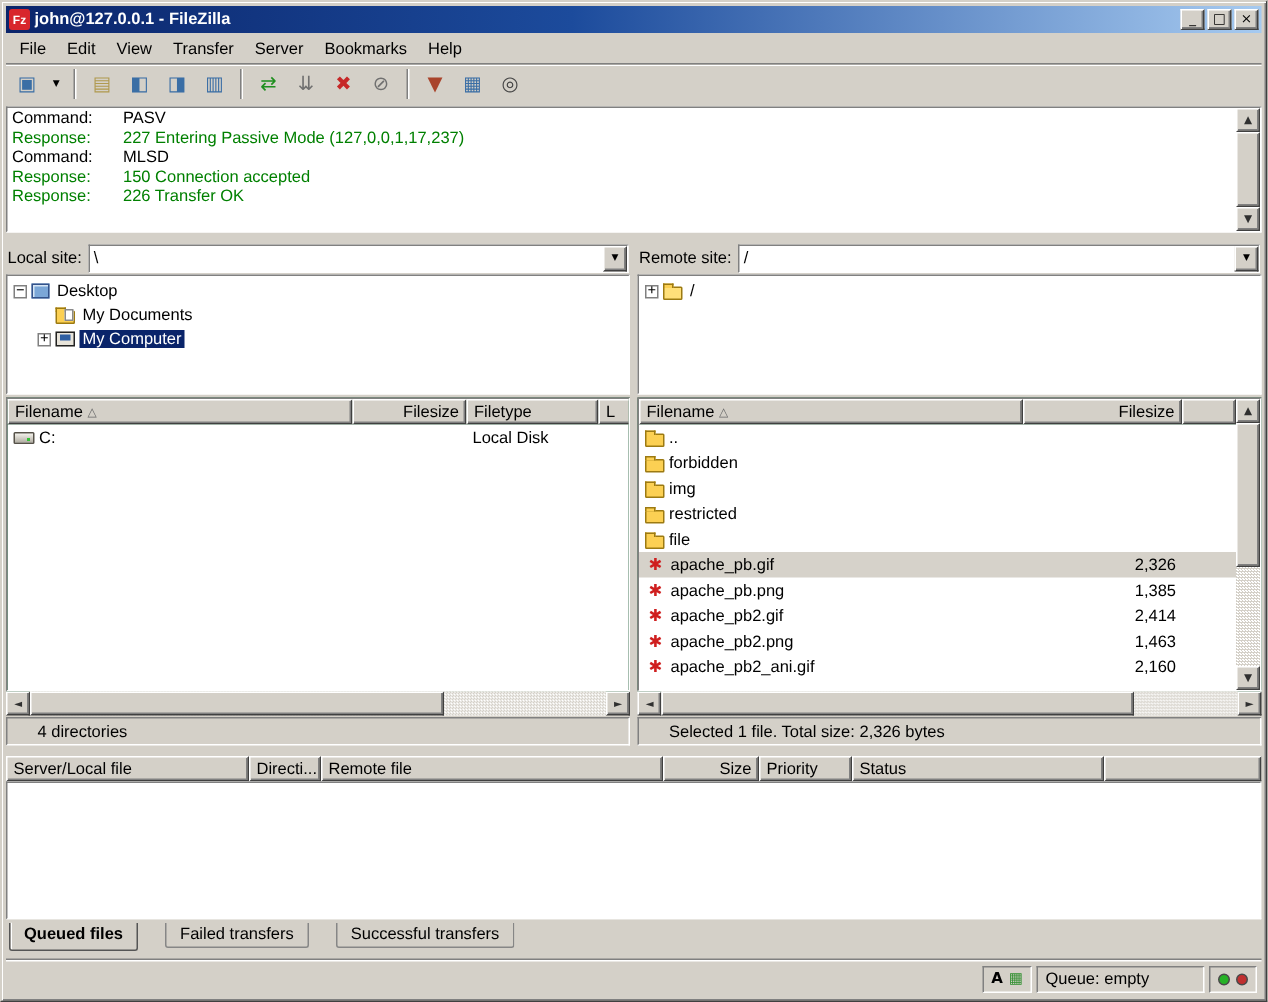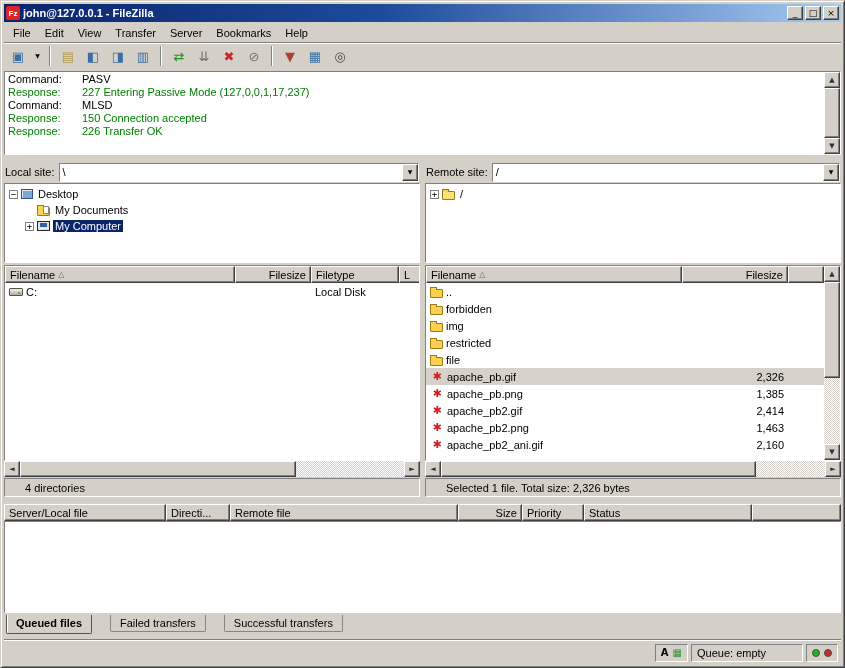--- a/index.html
+++ b/index.html
@@ -419,21 +419,21 @@
 
   </div>
 
   <div class="hsplit2"></div>
 
   <div class="queuewrap">
     <div class="list-header" id="queue-header">
         <div class="col-h" style="width: 162px;">
           <span class="hlabel">Server/Local file</span>
         </div>
-        <div class="col-h" style="width: 64px;">
+        <div class="col-h" style="width: 48px;">
           <span class="hlabel">Directi...</span>
         </div>
         <div class="col-h" style="width: 228px;">
           <span class="hlabel">Remote file</span>
         </div>
         <div class="col-h right" style="width: 64px;">
           <span class="hlabel">Size</span>
         </div>
         <div class="col-h" style="width: 62px;">
           <span class="hlabel">Priority</span>

